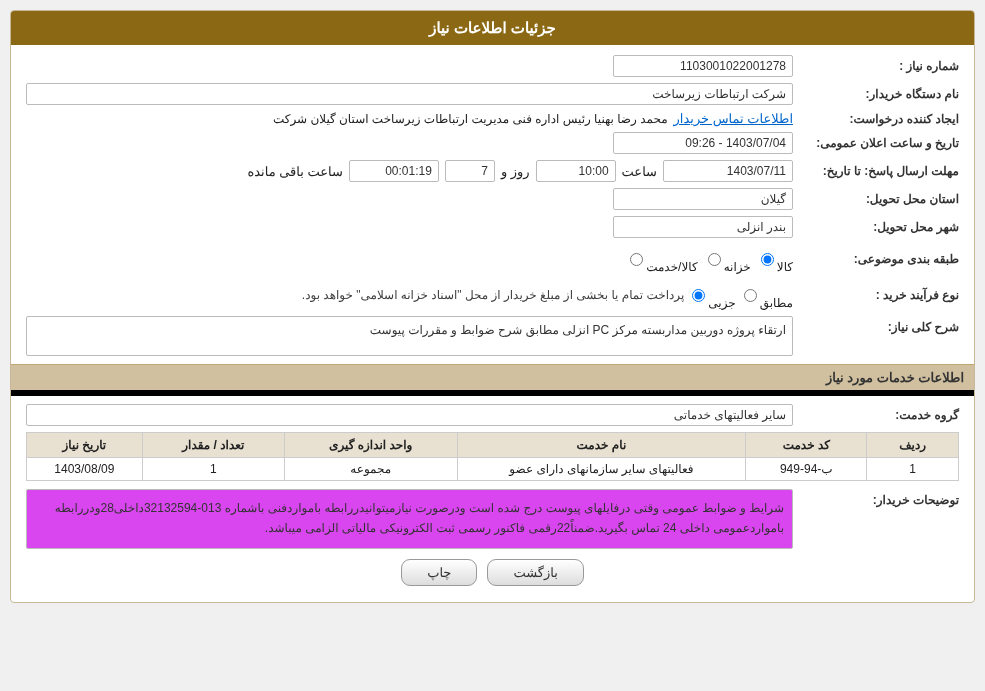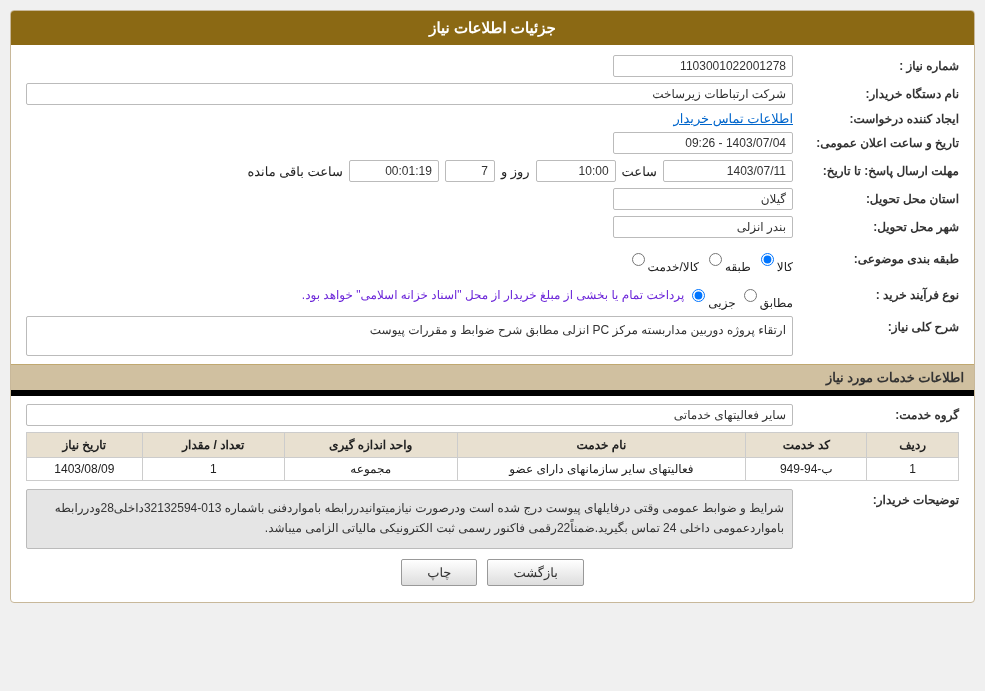--- a/index.html
+++ b/index.html
@@ -130,42 +130,42 @@
       font-weight: bold;
     }
     .services-table td {
       border: 1px solid #ccc;
       padding: 4px 8px;
       text-align: center;
     }
     .services-table tr:nth-child(even) td { background: #f8f5f0; }
     .notes-box {
       border: 1px solid #bbb;
-      background: #e5e5e5;
+      background: #d946ef;
       padding: 8px;
       font-size: 12px;
       color: #333;
       direction: rtl;
       text-align: right;
       min-height: 60px;
       width: 100%;
       border-radius: 2px;
       line-height: 1.7;
     }
     .btn-row {
       display: flex;
       justify-content: center;
       gap: 10px;
       margin-top: 10px;
       margin-bottom: 6px;
     }
     .btn {
       padding: 5px 25px;
       border: 1px solid #999;
-      border-radius: 2px;
+      border-radius: 9px;
       cursor: pointer;
       font-size: 13px;
       font-family: Tahoma, Arial, sans-serif;
     }
     .btn-print {
       background: linear-gradient(to bottom, #fff, #ddd);
       color: #333;
     }
     .btn-back {
       background: linear-gradient(to bottom, #fff, #ddd);
@@ -196,20 +196,21 @@
         <div class="label-col">نام دستگاه خریدار:</div>
         <div class="value-col">
           <input class="input-field input-wide" type="text" readonly="" value="شرکت ارتباطات زیرساخت" style="">
         </div>
       </div>
 
       <div class="form-row">
         <div class="label-col">ایجاد کننده درخواست:</div>
         <div class="value-col" style="gap:6px;">
           <span class="link-text">اطلاعات تماس خریدار</span>
+          <span style="font-size:12px;">محمد رضا بهنیا رئیس اداره فنی مدیریت ارتباطات زیرساخت استان گیلان شرکت</span>
         </div>
       </div>
 
       <div class="form-row">
         <div class="label-col">تاریخ و ساعت اعلان عمومی:</div>
         <div class="value-col">
           <input class="input-field input-medium" type="text" readonly="" value="1403/07/04 - 09:26" style="">
         </div>
       </div>
 
@@ -242,21 +243,21 @@
 
       <div class="form-row">
         <div class="label-col">طبقه بندی موضوعی:</div>
         <div class="value-col">
           <div class="radio-group">
             <div class="radio-item">
               <label>کالا/خدمت</label>
               <input type="radio" name="category" style="">
             </div>
             <div class="radio-item">
-              <label>طبقه</label>
+              <label>خزانه</label>
               <input type="radio" name="category" style="">
             </div>
             <div class="radio-item">
               <label>کالا</label>
               <input type="radio" name="category" checked="" style="">
             </div>
           </div>
         </div>
       </div>
 
@@ -266,21 +267,21 @@
           <div class="purchase-type-row">
             <div class="radio-item">
               <label>مطابق</label>
               <input type="radio" name="purchase" style="">
             </div>
             <div class="radio-item">
               <label>جزیی</label>
               <input type="radio" name="purchase" checked="" style="">
             </div>
           </div>
-          <span style="font-size:12px; color:#6d28d9;">پرداخت تمام یا بخشی از مبلغ خریدار از محل "اسناد خزانه اسلامی" خواهد بود.</span>
+          <span style="font-size:12px; color:#404040;">پرداخت تمام یا بخشی از مبلغ خریدار از محل "اسناد خزانه اسلامی" خواهد بود.</span>
         </div>
       </div>
 
       <div class="form-row" style="align-items:flex-start;">
         <div class="label-col" style="padding-top:4px;">شرح کلی نیاز:</div>
         <div class="value-col">
           <div class="desc-box">ارتقاء پروژه دوربین مداربسته مرکز PC انزلی مطابق شرح ضوابط و مقررات پیوست</div>
         </div>
       </div>
 

